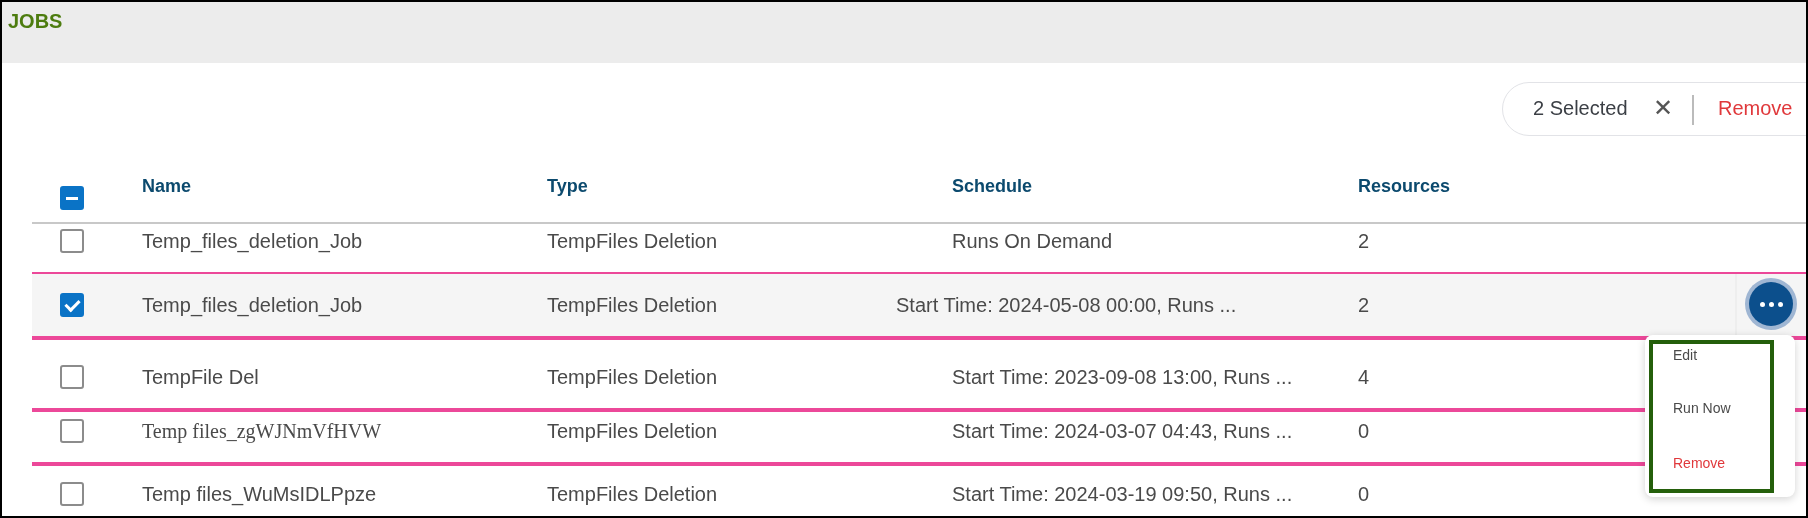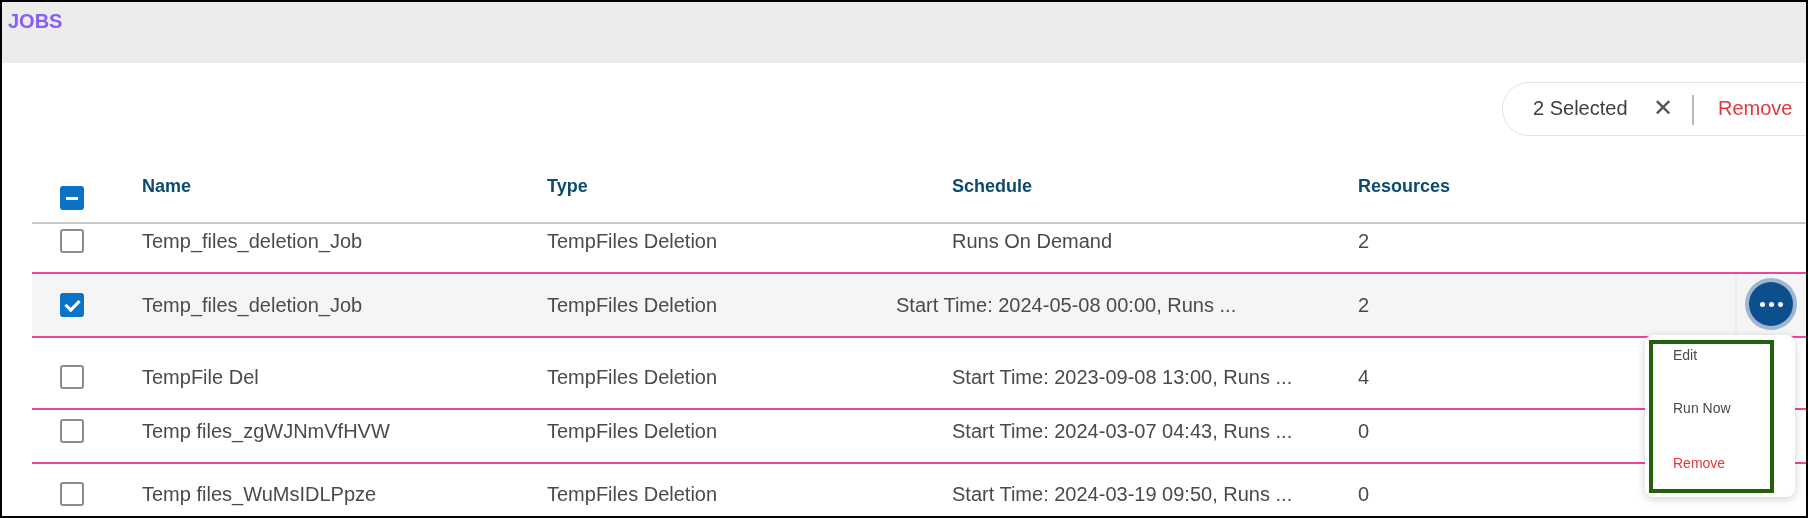--- a/index.html
+++ b/index.html
@@ -7,39 +7,39 @@
     width: 1808px; height: 518px; overflow: hidden; position: relative;
     font-family: "Liberation Sans", "DejaVu Sans", sans-serif;
     background: #ffffff; color: #444;
     box-sizing: border-box; border: 2px solid #000;
   }
   .header {
     position: absolute; left: 0; top: 0; width: 100%; height: 61px;
     background: #ececec;
   }
   .header-title {
-    position: absolute; left: 6px; top: 8px; font-size: 20px; font-weight: bold; color: #8b5cf6;
+    position: absolute; left: 6px; top: 8px; font-size: 20px; font-weight: bold; color: #4d7c0f;
   }
   .main {
     position: absolute; left: 2px; top: 61px; right: 0; bottom: 0; background: #fff;
     border-top-left-radius: 4px;
   }
   .sel-pill {
     position: absolute; left: 1500px; top: 80px; width: 330px; height: 54px;
     border: 1px solid #e2e3e7; border-radius: 28px; background: #fff; box-sizing: border-box;
   }
   .sel-count { position: absolute; left: 30px; top: 14px; font-size: 20px; color: #3b3f45; }
   .sel-close { position: absolute; left: 150px; top: 11px; font-size: 24px; color: #555; cursor: pointer; }
   .sel-divider { position: absolute; left: 189px; top: 12px; width: 2px; height: 30px; background: #bbb; }
   .sel-remove { position: absolute; left: 215px; top: 14px; font-size: 20px; color: #e0383b; cursor: pointer; }
 
   .th { position: absolute; top: 174px; font-size: 18px; font-weight: bold; color: #0c4a6e; }
   .head-line { position: absolute; left: 30px; right: 0; top: 220px; height: 2px; background: #c8c8c8; }
 
-  .row { position: absolute; left: 30px; right: 0; height: 62px; border-bottom: 2px solid #ec4899; }
+  .row { position: absolute; left: 30px; right: 0; height: 62px; border-bottom: 4px solid #ec4899; }
   .row.selected { background: #f5f5f5; }
   .cell { position: absolute; font-size: 20px; color: #4a4a4a; top: 50%; transform: translateY(-50%); white-space: nowrap; }
   .cb {
     position: absolute; left: 28px; top: 50%; transform: translateY(-50%);
     width: 20px; height: 20px; border: 2px solid #8c8c8c; border-radius: 3px; background: #fff; cursor: pointer;
   }
   .cb.checked { background: #0a73c6; border-color: #0a73c6; }
   .cb.checked::after {
     content: ""; position: absolute; left: 6px; top: 2px; width: 6px; height: 11px;
     border: solid #fff; border-width: 0 3px 3px 0; transform: rotate(45deg);
@@ -112,21 +112,21 @@
   </div>
   <div class="row" style="top:344px;text-decoration:underline;">
     <div class="cb"></div>
     <div class="cell" style="left:110px;">TempFile Del</div>
     <div class="cell" style="left:515px;">TempFiles Deletion</div>
     <div class="cell" style="left:920px;">Start Time: 2023-09-08 13:00, Runs ...</div>
     <div class="cell" style="left:1326px;">4</div>
   </div>
   <div class="row" style="top:398px;">
     <div class="cb"></div>
-    <div class="cell" style="left:110px;">Temp files_zgWJNmVfHVW</div>
+    <div class="cell" style="left:110px;font-family:Liberation Serif, serif;">Temp files_zgWJNmVfHVW</div>
     <div class="cell" style="left:515px;">TempFiles Deletion</div>
     <div class="cell" style="left:920px;">Start Time: 2024-03-07 04:43, Runs ...</div>
     <div class="cell" style="left:1326px;">0</div>
   </div>
   <div class="row" style="top:461px; border-bottom:none;">
     <div class="cb"></div>
     <div class="cell" style="left:110px;">Temp files_WuMsIDLPpze</div>
     <div class="cell" style="left:515px;">TempFiles Deletion</div>
     <div class="cell" style="left:920px;">Start Time: 2024-03-19 09:50, Runs ...</div>
     <div class="cell" style="left:1326px;">0</div>

